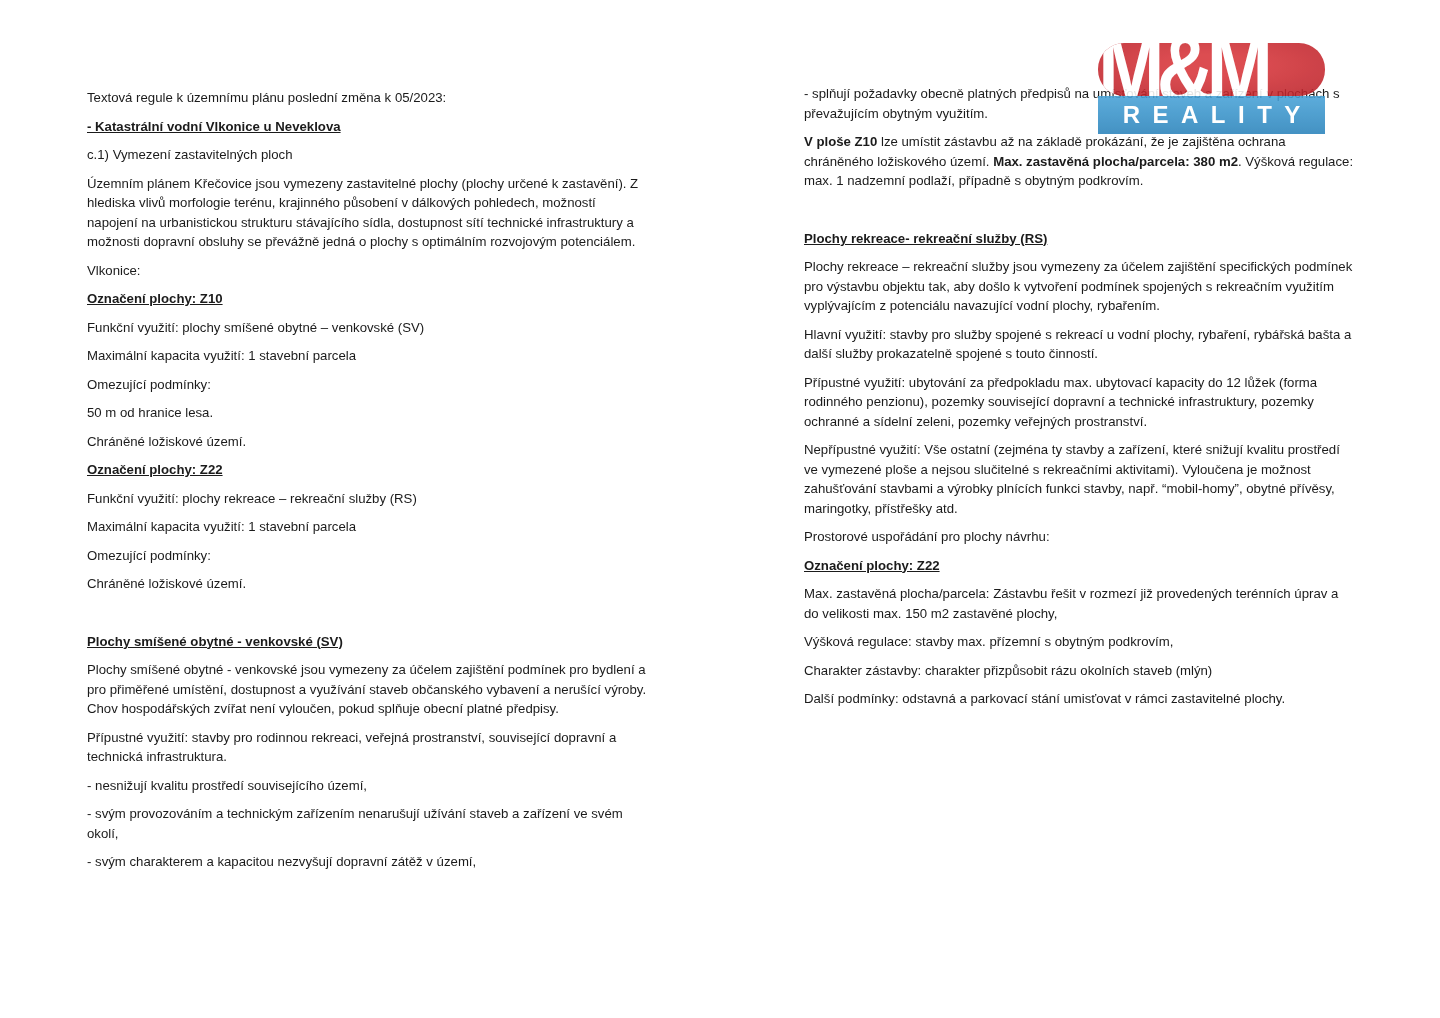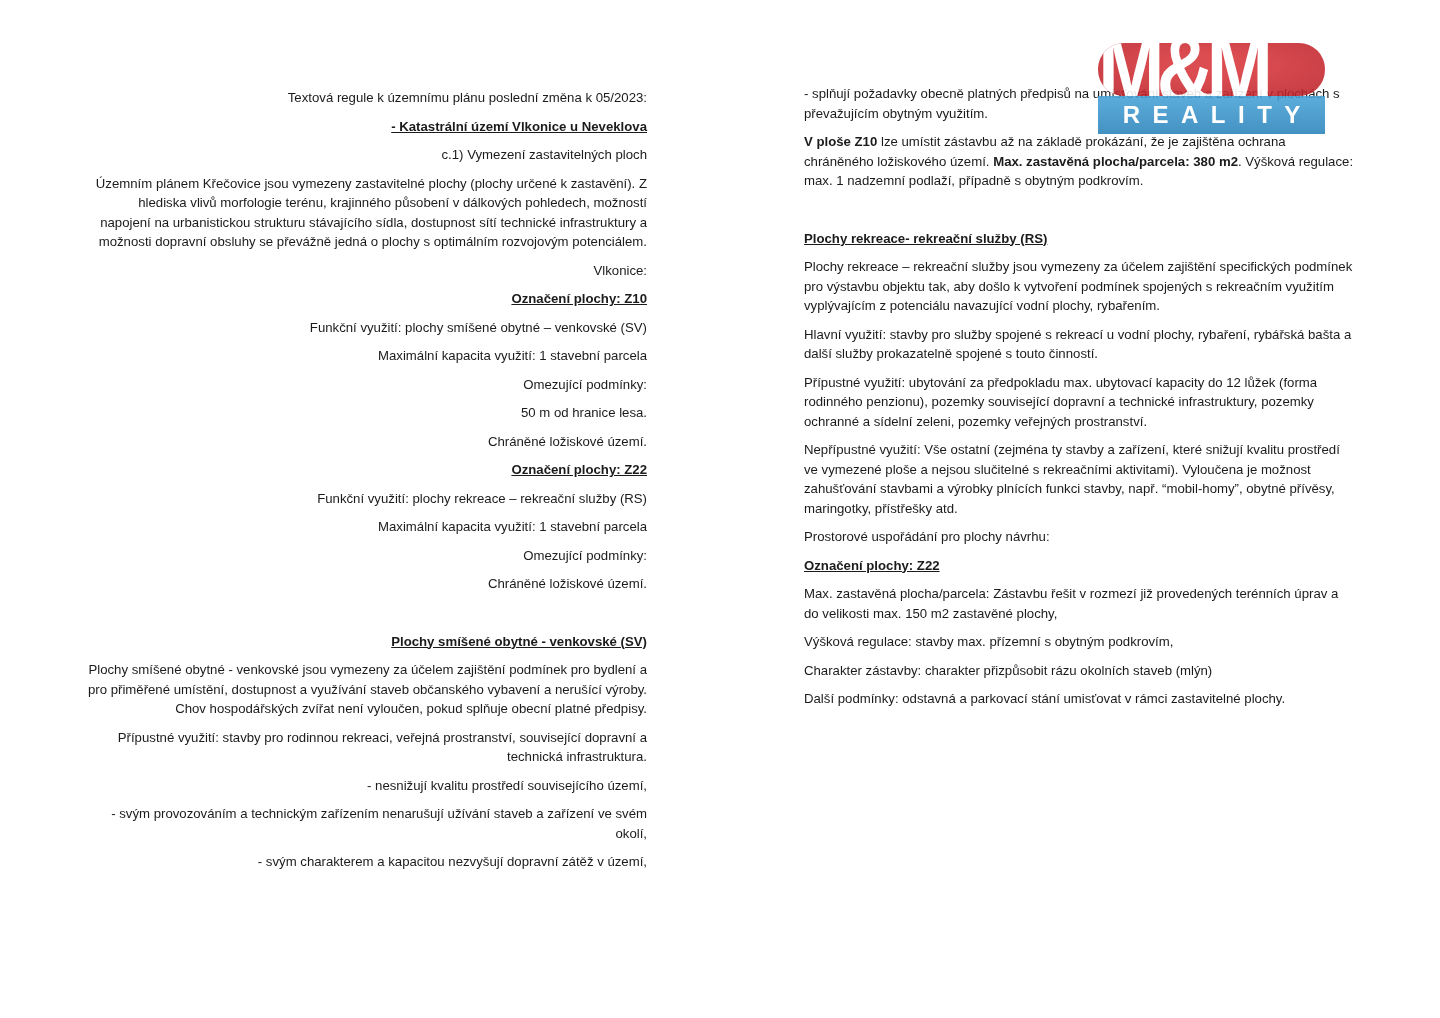--- a/index.html
+++ b/index.html
@@ -16,21 +16,21 @@
     position:relative;
     width:1440px;height:1018px;
     background:var(--page-bg);
     color:var(--text);
     font-family:"Liberation Sans","DejaVu Sans",sans-serif;
     font-size:13.2px;
     line-height:19.5px;
     overflow:hidden;
   }
   .col{position:absolute;}
-  .col-left{left:87px;top:88px;width:560px;text-align:right;}
+  .col-left{left:87px;top:88px;width:560px;}
   .col-right{left:804px;top:84px;width:552px;}
   .col p{margin:0 0 9px 0;}
   .col p.h{font-weight:bold;text-decoration:underline;}
   .gap-l{height:29px;}
   .gap-r{height:29px;}
 
   
   .logo{
     position:absolute;left:1098px;top:43px;width:227px;
     opacity:.88;
@@ -65,21 +65,21 @@
     white-space:nowrap;
   }
 </style>
 </head>
 <body>
 
 <div class="page">
 
   <div class="col col-left">
     <p>Textová regule k územnímu plánu poslední změna k 05/2023:</p>
-    <p class="h">- Katastrální území Vlkonice u Neveklova</p>
+    <p class="h">- Katastrální vodní Vlkonice u Neveklova</p>
     <p>c.1) Vymezení zastavitelných ploch</p>
     <p>Územním plánem Křečovice jsou vymezeny zastavitelné plochy (plochy určené k zastavění). Z hlediska vlivů morfologie terénu, krajinného působení v dálkových pohledech, možností napojení na urbanistickou strukturu stávajícího sídla, dostupnost sítí technické infrastruktury a možnosti dopravní obsluhy se převážně jedná o plochy s optimálním rozvojovým potenciálem.</p>
     <p>Vlkonice:</p>
     <p class="h">Označení plochy: Z10</p>
     <p>Funkční využití: plochy smíšené obytné – venkovské (SV)</p>
     <p>Maximální kapacita využití: 1 stavební parcela</p>
     <p>Omezující podmínky:</p>
     <p>50 m od hranice lesa.</p>
     <p>Chráněné ložiskové území.</p>
     <p class="h">Označení plochy: Z22</p>

